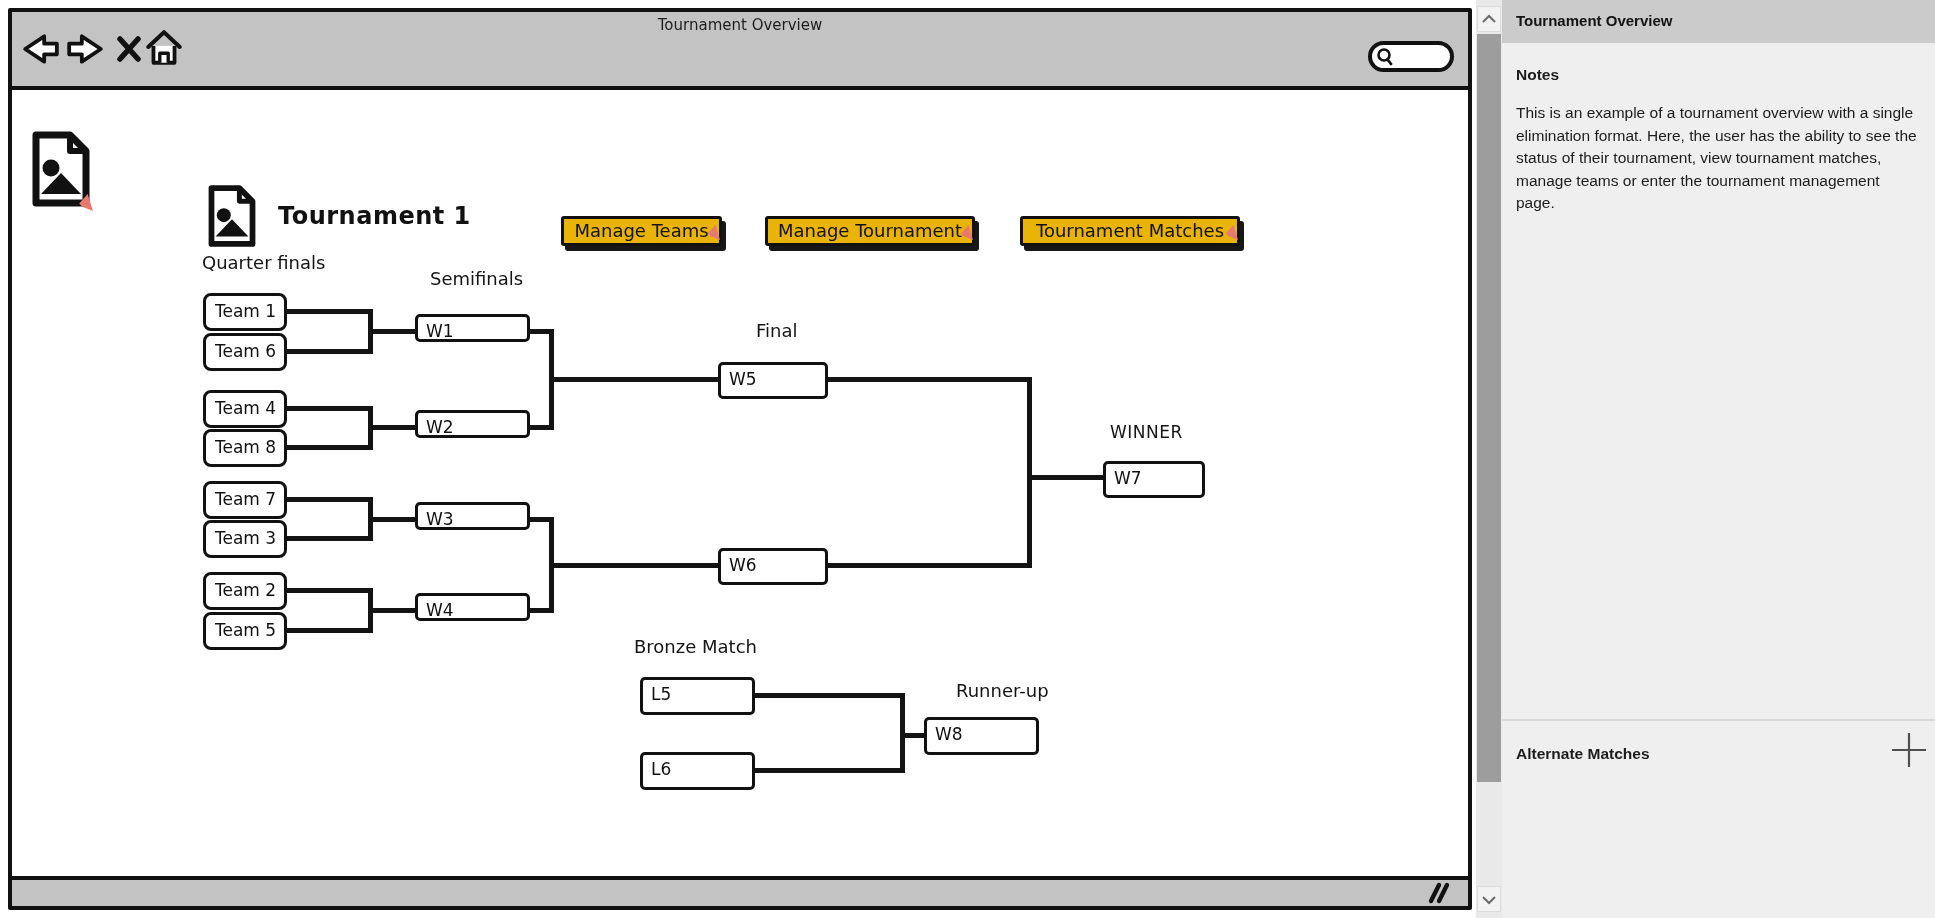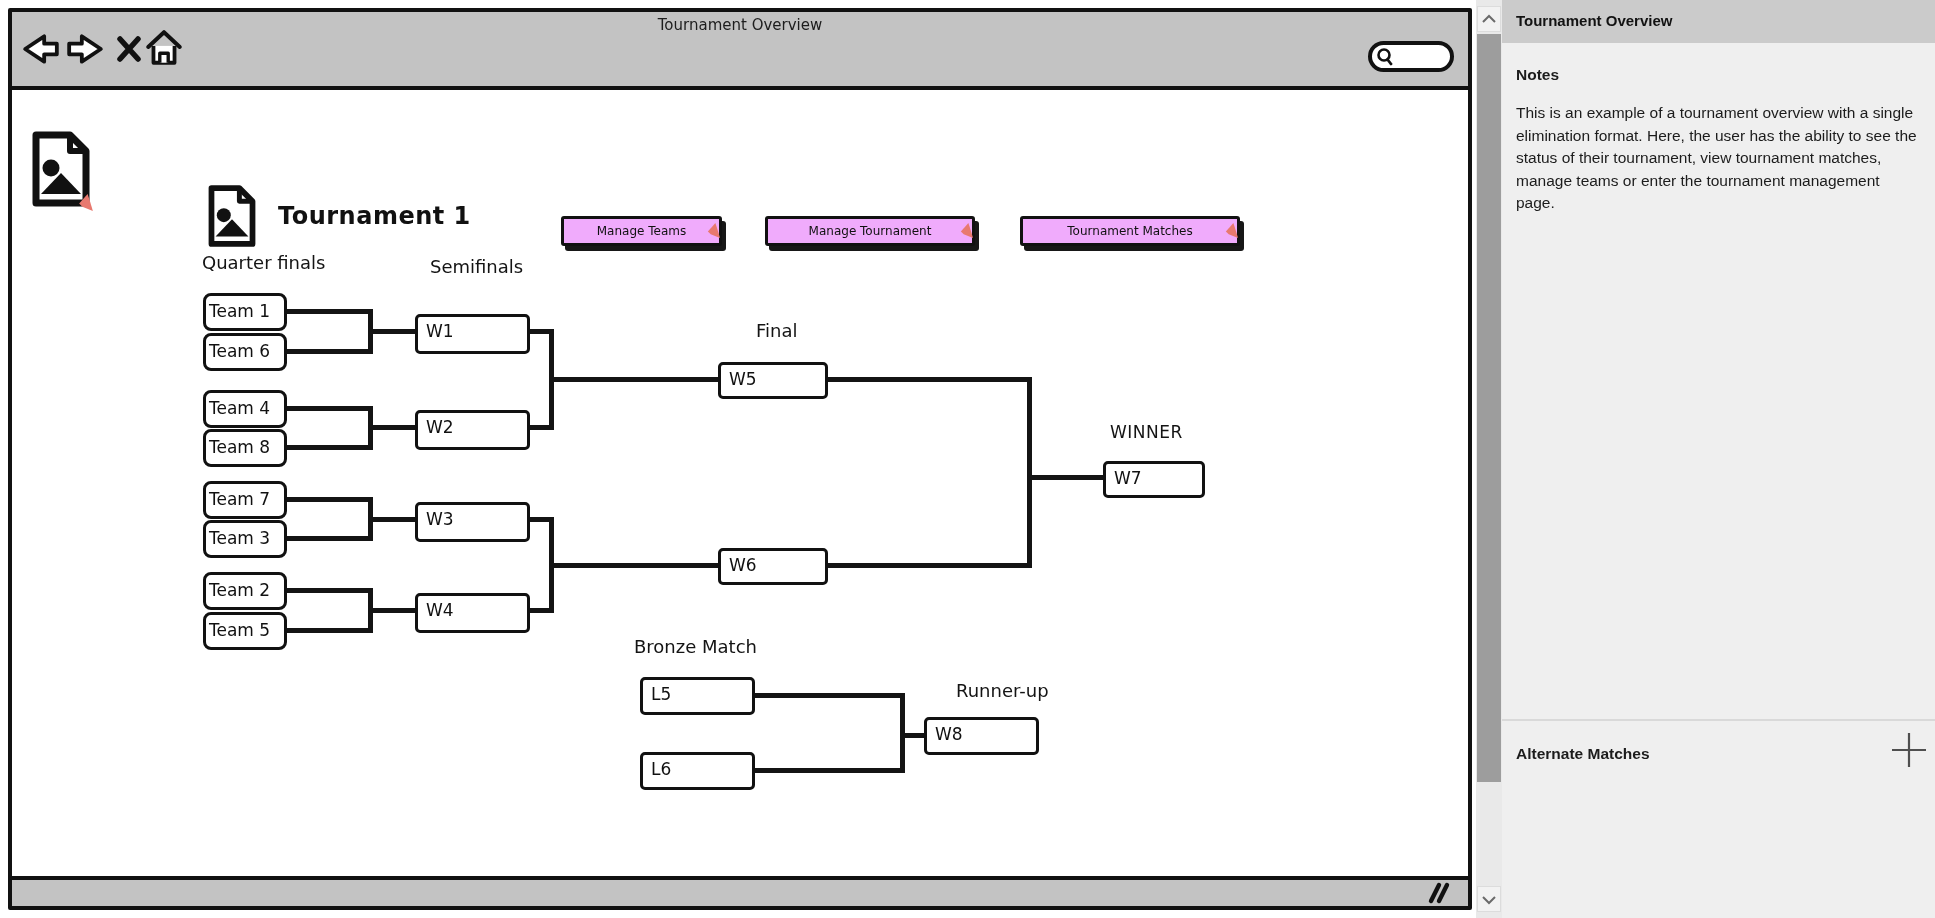--- a/index.html
+++ b/index.html
@@ -21,30 +21,30 @@
           border:4px solid #111;border-radius:17px;background:#fff;cursor:pointer}
   .footer{position:absolute;left:0;bottom:0;width:100%;height:26px;background:#c3c3c3;
           border-top:4px solid #111}
   .resize{position:absolute;right:14px;top:1px}
 
   
   .hl,.vl{position:absolute;background:#141414;z-index:1}
   .hl{height:5px}.vl{width:5px}
   .tbox{position:absolute;width:84px;height:38px;box-sizing:border-box;background:#fff;
         border:3px solid #111;border-radius:8px;font-size:17px;line-height:31px;
-        padding-left:3px;z-index:2}
-  .wbox{position:absolute;width:115px;height:40px;box-sizing:border-box;background:#fff;
+        padding-left:9px;z-index:2}
+  .wbox{position:absolute;width:115px;height:28px;box-sizing:border-box;background:#fff;
         border:3px solid #111;border-radius:5px;font-size:17px;line-height:29px;
         padding-left:8px;z-index:2}
   .rlabel{position:absolute;font-size:18px;color:#141414;z-index:2;white-space:nowrap}
   .pagetitle{position:absolute;left:266px;top:190px;font-size:24px;font-weight:600;
         letter-spacing:0.5px;white-space:nowrap}
-  .navbtn{position:absolute;height:30px;box-sizing:border-box;background:#f0abfc;
+  .navbtn{position:absolute;height:30px;box-sizing:border-box;background:#eab308;
         border:3px solid #111;border-radius:3px;box-shadow:4px 5px 0 #171717;
-        font-size:12px;text-align:center;line-height:24px;z-index:2;cursor:pointer}
+        font-size:18px;text-align:center;line-height:24px;z-index:2;cursor:pointer}
   .marker{position:absolute;right:-2px;bottom:-4px;z-index:3}
 
   
   .vscroll{position:absolute;left:1476px;top:0;width:26px;height:918px;background:#e9e9e9}
   .sbtn{position:absolute;left:1px;width:24px;height:26px;background:#f2f2f2;
         border:1px solid #dcdcdc;box-sizing:border-box;text-align:center;cursor:pointer}
   .sthumb{position:absolute;left:1px;top:34px;width:24px;height:748px;background:#9d9d9d;cursor:pointer}
 
   
   .sidebar{position:absolute;left:1502px;top:0;width:433px;height:918px;background:#efefef;
@@ -139,21 +139,21 @@
   </div>
   <div class="navbtn" style="left:1008px;top:204px;width:220px">
     <span>Tournament Matches</span>
     <span class="marker">
       <svg width="15" height="17" viewBox="0 0 16 18">
           <path d="M2 10 L10 1 L12 7 L15 17 L5 13 Z" fill="#e8796f"></path>
         </svg></span>
   </div>
 
   <div class="rlabel" style="left:190px;top:240px">Quarter finals</div>
-  <div class="rlabel" style="left:418px;top:244px">Semifinals</div>
+  <div class="rlabel" style="left:418px;top:256px">Semifinals</div>
   <div class="rlabel" style="left:744px;top:308px">Final</div>
   <div class="rlabel" style="left:1098px;top:410px;font-size:17px;letter-spacing:0.5px">WINNER</div>
   <div class="rlabel" style="left:622px;top:624px">Bronze Match</div>
   <div class="rlabel" style="left:944px;top:668px">Runner-up</div>
 
   <div class="tbox" style="left:191px;top:281px"><span>Team 1</span></div>
   <div class="tbox" style="left:191px;top:321px"><span>Team 6</span></div>
   <div class="tbox" style="left:191px;top:378px"><span>Team 4</span></div>
   <div class="tbox" style="left:191px;top:417px"><span>Team 8</span></div>
   <div class="tbox" style="left:191px;top:469px"><span>Team 7</span></div>

